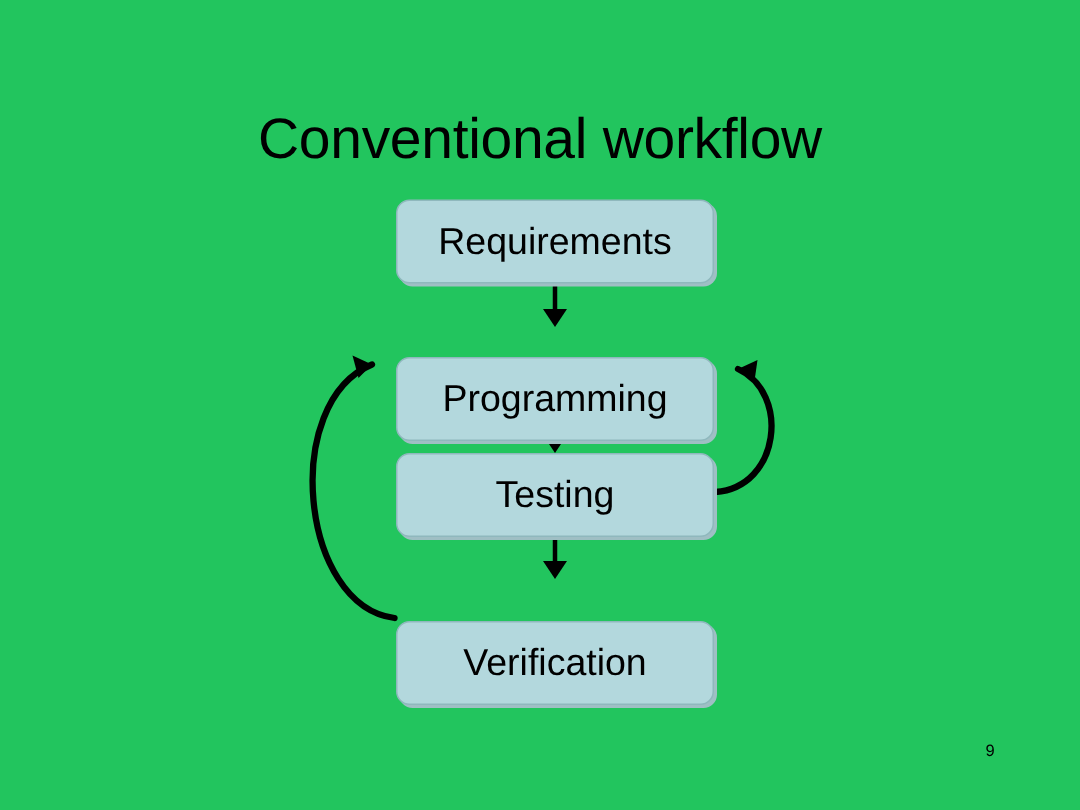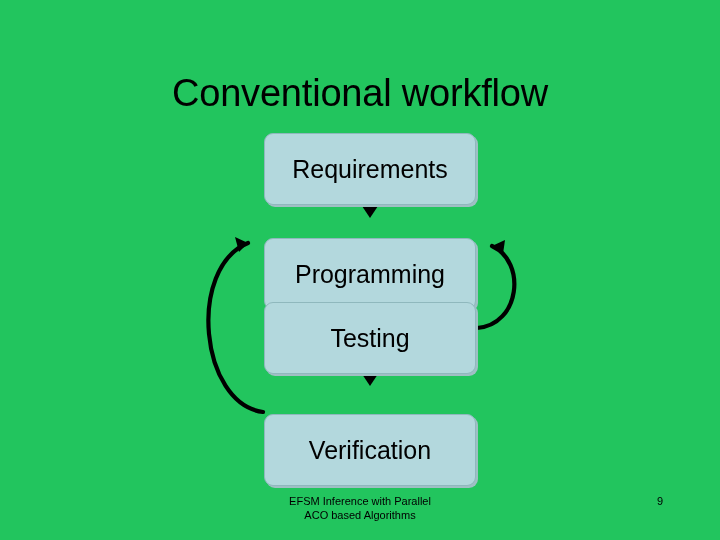--- a/index.html
+++ b/index.html
@@ -46,21 +46,21 @@
     top: 0;
     width: 720px;
     height: 540px;
     overflow: visible;
   }
 
   .node {
     position: absolute;
     left: 264px;
     width: 212px;
-    height: 72px;
+    height: 56px;
     box-sizing: border-box;
     background: #b3d8dd;
     border: 1px solid #8fb8bd;
     border-radius: 9px;
     box-shadow: 2px 2px 0 0 #9fbfc4;
     display: flex;
     align-items: center;
     justify-content: center;
     color: #000000;
     font-size: 25px;
@@ -152,20 +152,16 @@
     <div class="node" id="node-2">
       <span>Testing</span>
     </div>
 
     <div class="node" id="node-3">
       <span>Verification</span>
     </div>
 
   </div>
 
-  <div id="footer-note">
-    <span class="ln">EFSM Inference with Parallel</span>
-    <span class="ln">ACO based Algorithms</span>
-  </div>
 
   <div id="page-number">9</div>
 
 </div>
 
 </body></html>

